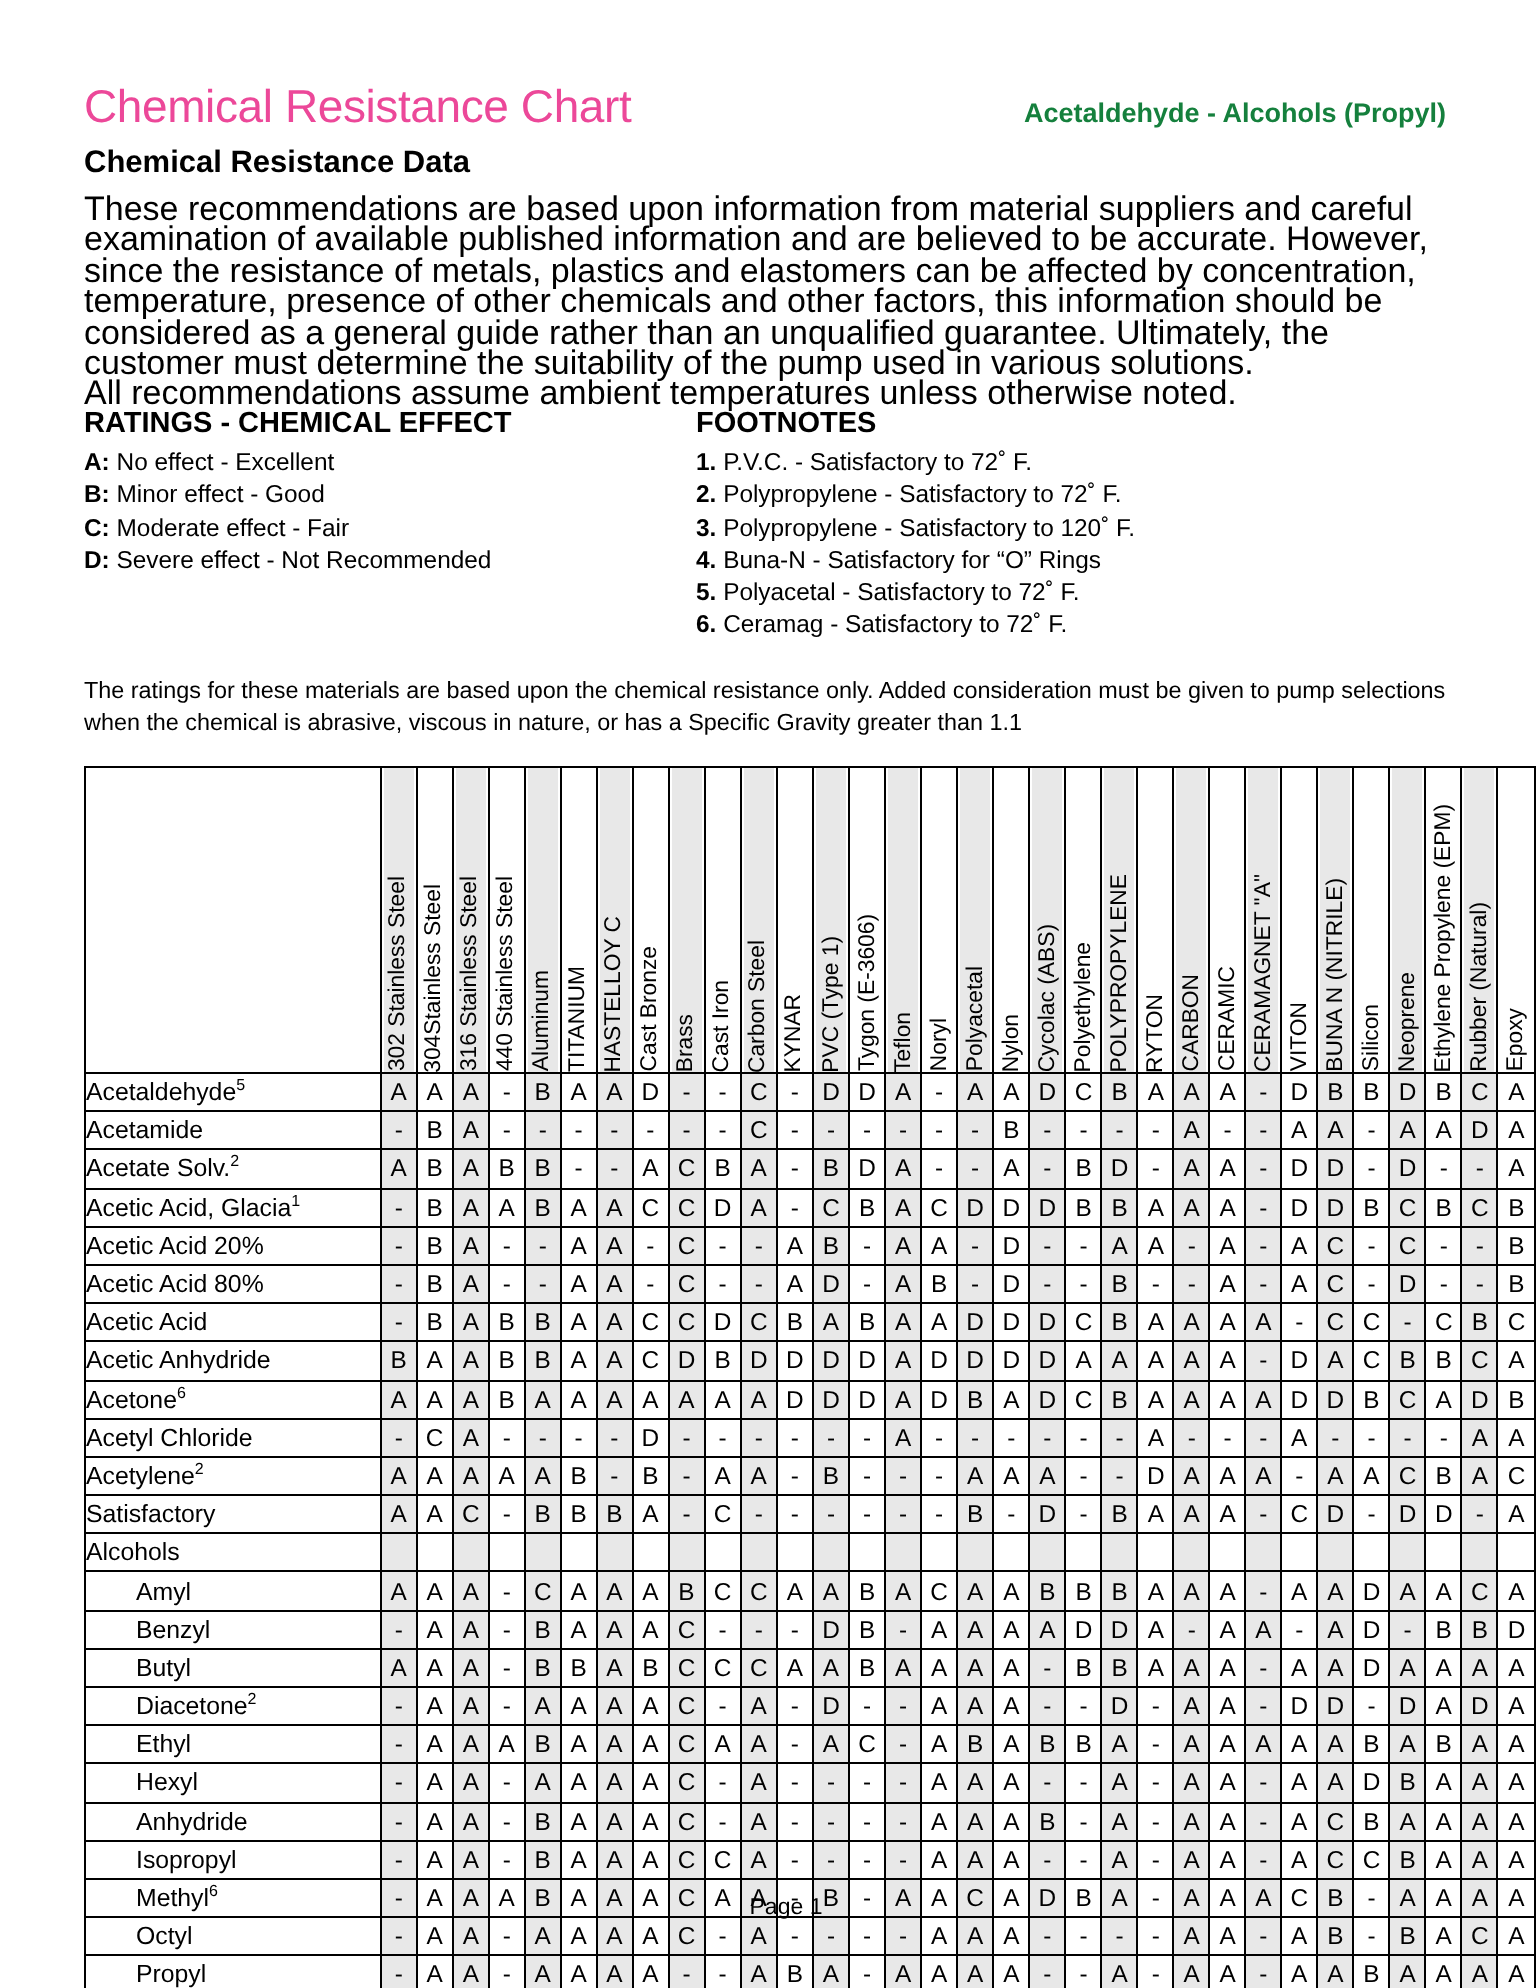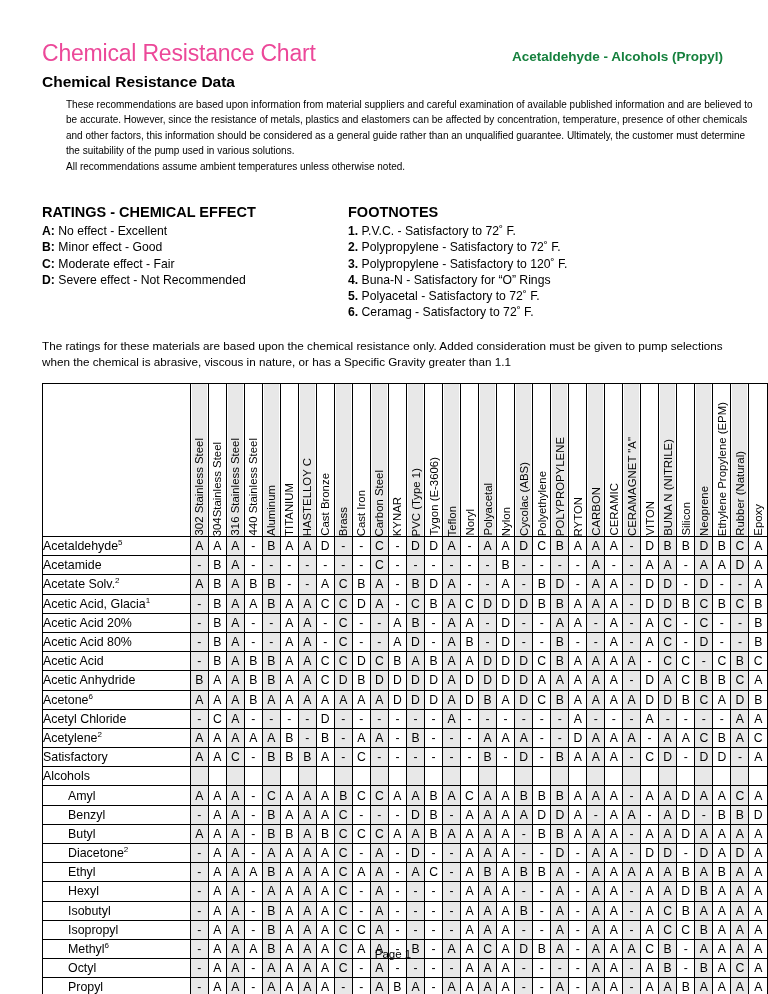--- a/index.html
+++ b/index.html
@@ -50,23 +50,22 @@
     left: 42px;
     top: 73px;
     font-size: 15.5px;
     font-weight: bold;
   }
   .intro {
     position: absolute;
     left: 42px;
     top: 97px;
     width: 690px;
-    font-size: 10px;
+    font-size: 17px;
     line-height: 15.4px;
-    margin-left: 24px;
   }
   .intro p { margin: 0; }
   .ratings-block {
     position: absolute;
     left: 42px;
     top: 204px;
     width: 300px;
   }
   .footnotes-block {
     position: absolute;
@@ -1044,21 +1043,21 @@
             <td class="cell shade">-</td>
             <td class="cell">A</td>
             <td class="cell shade">A</td>
             <td class="cell">D</td>
             <td class="cell shade">B</td>
             <td class="cell">A</td>
             <td class="cell shade">A</td>
             <td class="cell">A</td>
           </tr>
           <tr>
-            <td class="rowlabel indent">Isobutyl</td>
+            <td class="rowlabel indent">Anhydride</td>
             <td class="cell shade">-</td>
             <td class="cell">A</td>
             <td class="cell shade">A</td>
             <td class="cell">-</td>
             <td class="cell shade">B</td>
             <td class="cell">A</td>
             <td class="cell shade">A</td>
             <td class="cell">A</td>
             <td class="cell shade">C</td>
             <td class="cell">-</td>

